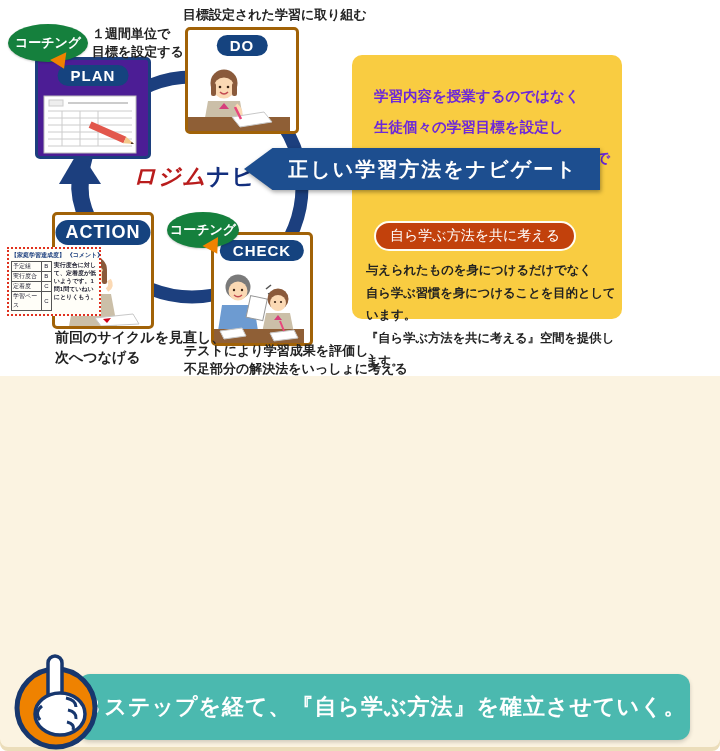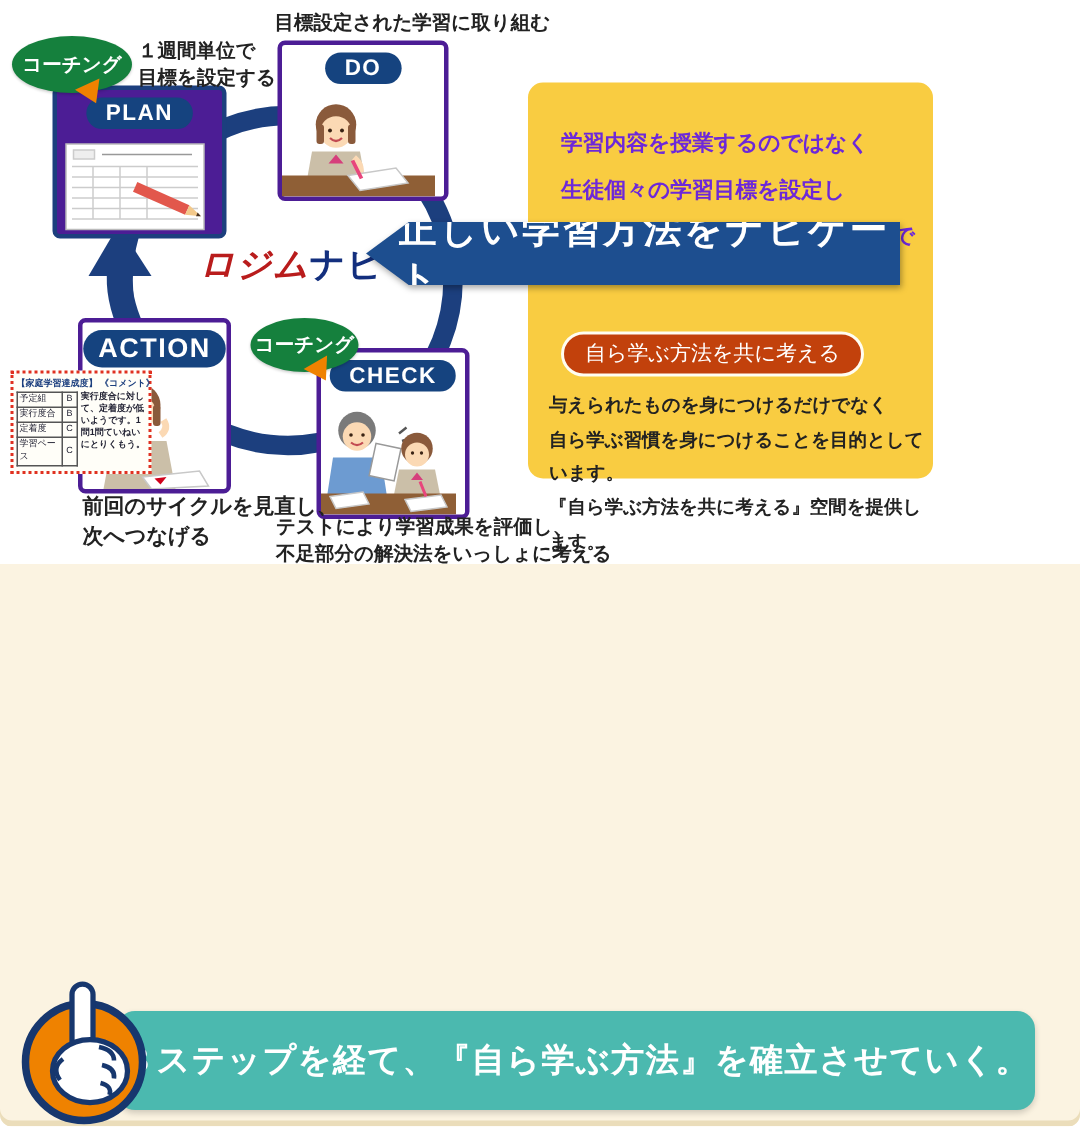--- a/index.html
+++ b/index.html
@@ -6,38 +6,38 @@
   #page{position:relative;width:720px;height:751px;background:#fff;overflow:hidden;
         font-family:"Liberation Sans","DejaVu Sans",sans-serif;}
   
   .cycle-svg{position:absolute;left:0;top:0;z-index:1;}
   .bubble{position:absolute;background:#15803d;color:#fff;font-weight:bold;font-size:13px;
           display:flex;align-items:center;justify-content:center;border-radius:50%;
           z-index:5;box-shadow:0 1px 2px rgba(0,0,0,.2);}
   .bubble .tail{position:absolute;width:0;height:0;border:9px solid transparent;
           border-top:14px solid #EF8200;}
   .note{position:absolute;font-weight:bold;color:#222;z-index:5;}
-  .cycle-box{position:absolute;background:#fff;border:3px solid #4c1d95;border-radius:5px;z-index:3;}
+  .cycle-box{position:absolute;background:#fff;border:3px solid #a16207;border-radius:5px;z-index:3;}
   .pill{position:absolute;top:5px;left:50%;transform:translateX(-50%);background:#15437F;color:#fff;
         font-weight:bold;border-radius:13px;padding:2px 13px;font-size:15px;letter-spacing:1px;
         white-space:nowrap;z-index:2;}
   .illu{position:absolute;left:0;bottom:0;}
   #plan-box{left:35px;top:57px;width:110px;height:96px;background:#4c1d95;border-color:#1C3F7E;}
   #do-box{left:185px;top:27px;width:108px;height:101px;}
   #action-box{left:52px;top:212px;width:96px;height:111px;}
   #check-box{left:211px;top:232px;width:96px;height:108px;}
   .logo{position:absolute;left:133px;top:161px;font-size:23px;font-weight:bold;z-index:6;letter-spacing:1px;}
   .logo .p1{color:#b91c1c;font-style:italic;}
   .logo .p2{color:#132F7E;font-weight:900;}
   .nav-banner{position:absolute;left:244px;top:148px;width:356px;height:42px;z-index:6;
         filter:drop-shadow(1px 2px 2px rgba(0,0,0,.35));}
   .nav-banner .shape{width:100%;height:100%;background:#1D4E8F;
         clip-path:polygon(0 50%,8% 0,100% 0,100% 100%,8% 100%);
         display:flex;align-items:center;justify-content:center;padding-left:22px;box-sizing:border-box;
-        color:#fff;font-size:25px;font-weight:bold;letter-spacing:2px;}
+        color:#fff;font-size:20px;font-weight:bold;letter-spacing:2px;}
   .intro-box{position:absolute;left:352px;top:55px;width:270px;height:264px;background:#F9CC41;
         border-radius:10px;z-index:2;}
   .intro-lines{position:absolute;left:22px;top:26px;font-size:14.5px;font-weight:bold;color:#6d28d9;
         line-height:2.15;}
   .intro-badge{position:absolute;left:22px;top:166px;background:#c2410c;color:#fff;font-size:14px;
         font-weight:normal;padding:4px 14px;border:2px solid #FFFDF2;border-radius:16px;}
   .intro-body{position:absolute;left:14px;top:204px;font-size:12.3px;font-weight:bold;color:#222;
         line-height:1.85;}
   .report{position:absolute;left:7px;top:247px;width:94px;background:#FFFEF8;border:2px dotted #E03020;
         z-index:6;padding:2px 2px 3px;box-sizing:border-box;font-size:6px;color:#1C3F7E;}

